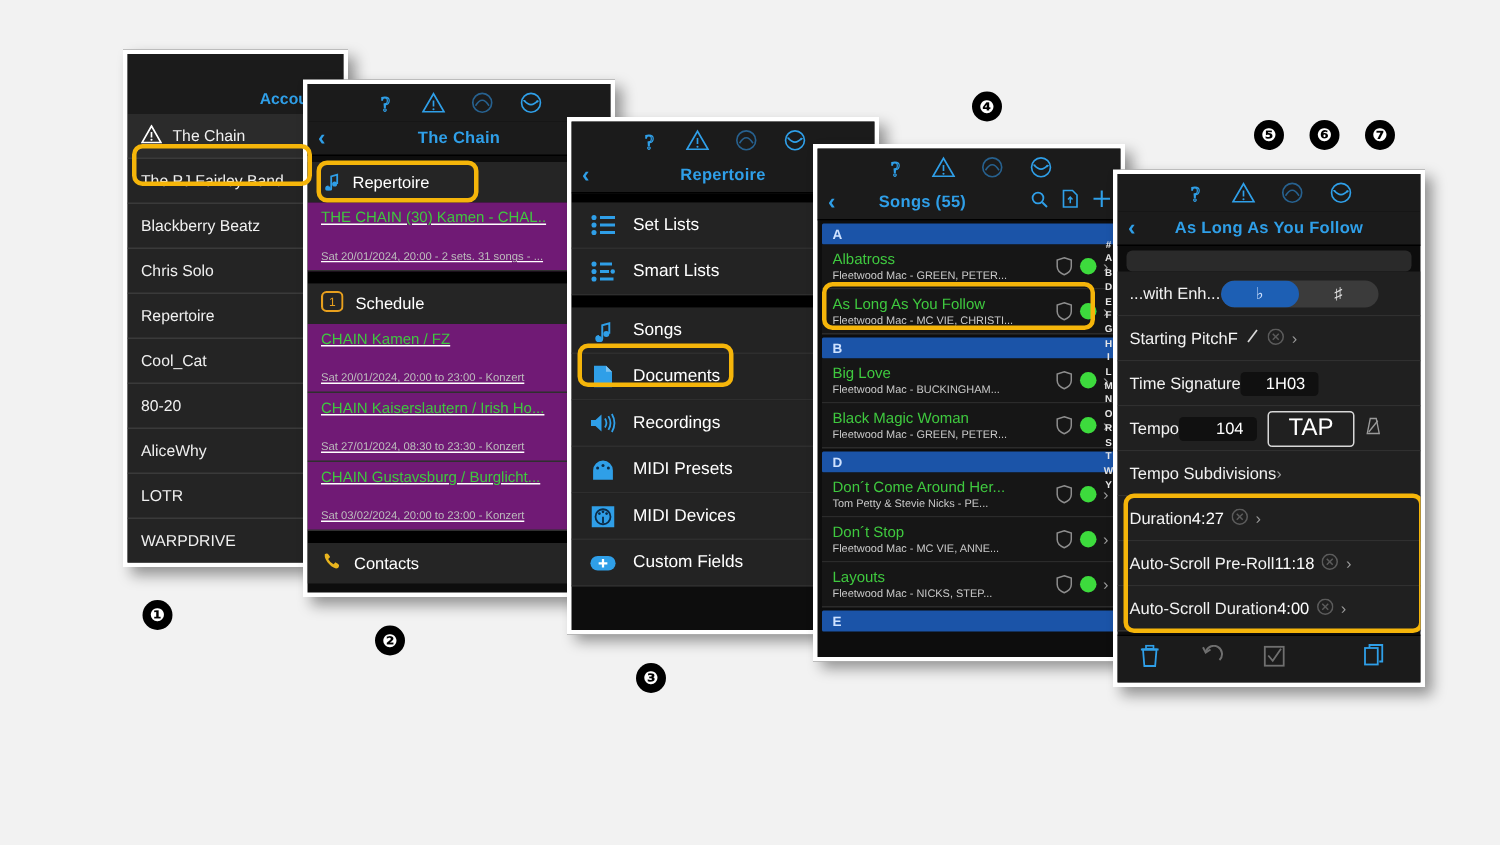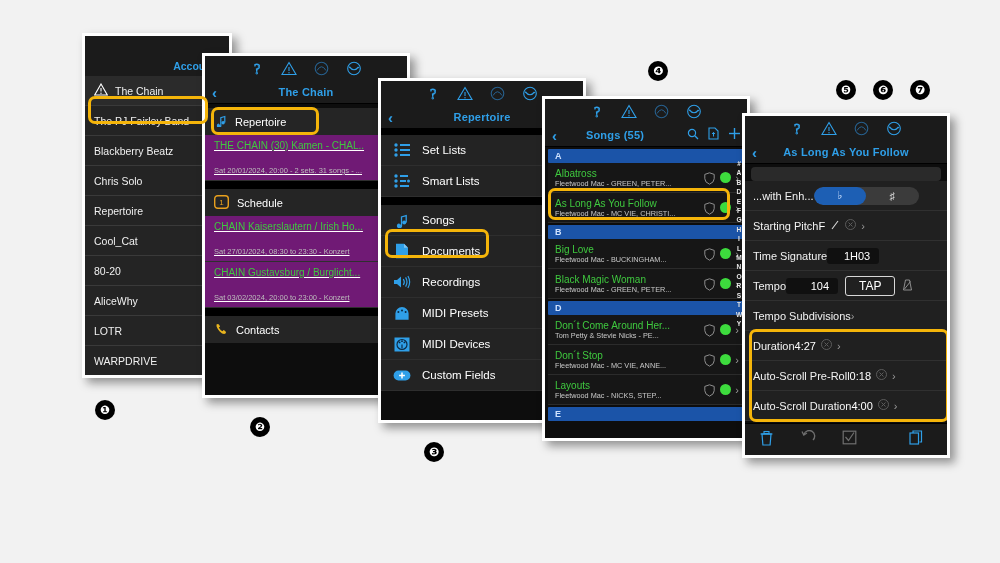--- a/index.html
+++ b/index.html
@@ -136,21 +136,21 @@
   #p5 .frow .lbl { color:#f2f2f2; }
   #p5 .frow .val { display:flex; align-items:center; gap:5px; color:#ffffff; font-size:11px;}
   #p5 .chev { color:#9a9a9a; font-size:11px; }
   #p5 .seg {
     display:flex; border-radius:11px; overflow:hidden; width:105px; height:18px;
     background:#3b3b3b;
   }
   #p5 .seg div { flex:1; display:flex; align-items:center; justify-content:center; font-size:11px; color:#dcdcdc;}
   #p5 .seg .on { background:#1d5fb4; color:#cfe2ff; border-radius:11px;}
   #p5 .box { background:#101010; border-radius:3px; padding:2px 9px; font-size:11px; min-width:52px; text-align:right;}
-  #p5 .tap { border:1px solid #d8d8d8; border-radius:3px; padding:2px 13px; font-size:12px;}
+  #p5 .tap { border:1px solid #d8d8d8; border-radius:3px; padding:2px 13px; font-size:16px;}
   #p5 .sliver { height:14px; background:#2a2a2a; margin:3px 6px 0 6px; border-radius:4px;}
   #p5 .btmbar {
     position:absolute; bottom:0; left:0; right:0; height:32px;
     background:#1b1b1b; border-top:1px solid #000;
     display:flex; align-items:center; padding:0 14px; gap:0;
   }
   #p5 .btmbar .sp { flex:1; }
   #p5 .btmbar > span { margin-right:26px; }
 
   .xcirc { opacity:.55; }
@@ -270,20 +270,24 @@
     </div>
     <div class="sep"></div>
     <div class="catrow">
       <span><svg width="15" height="14" viewBox="0 0 15 14">
             <rect x=".7" y=".7" width="13.6" height="12.6" rx="3" fill="none" stroke="#e8a01e" stroke-width="1.4"></rect>
             <text x="7.5" y="10" font-size="8" fill="#e8a01e" text-anchor="middle" font-family="Liberation Sans, sans-serif">1</text>
           </svg></span>
       <span>Schedule</span>
     </div>
     <div id="p2sched">
+        <div class="item">
+          <div class="t1">CHAIN Kamen / FZ</div>
+          <div class="t2">Sat 20/01/2024, 20:00 to 23:00 - Konzert</div>
+        </div>
         <div class="item">
           <div class="t1">CHAIN Kaiserslautern / Irish Ho...</div>
           <div class="t2">Sat 27/01/2024, 08:30 to 23:30 - Konzert</div>
         </div>
         <div class="item">
           <div class="t1">CHAIN Gustavsburg / Burglicht...</div>
           <div class="t2">Sat 03/02/2024, 20:00 to 23:00 - Konzert</div>
         </div>
       </div>
     <div class="sep"></div>
@@ -673,21 +677,21 @@
                 <circle cx="5.5" cy="5.5" r="5" fill="none" stroke="#8c8c8c" stroke-width="1"></circle>
                 <line x1="3.5" y1="3.5" x2="7.5" y2="7.5" stroke="#8c8c8c" stroke-width="1"></line>
                 <line x1="7.5" y1="3.5" x2="3.5" y2="7.5" stroke="#8c8c8c" stroke-width="1"></line>
               </svg></span>
             <span class="chev">›</span>
           </span>
         </div>
         <div class="frow">
           <span class="lbl">Auto-Scroll Pre-Roll</span>
           <span class="val">
-            <span>0:18</span>
+            <span>11:18</span>
             <span class="xcirc"><svg width="11" height="11" viewBox="0 0 11 11">
                 <circle cx="5.5" cy="5.5" r="5" fill="none" stroke="#8c8c8c" stroke-width="1"></circle>
                 <line x1="3.5" y1="3.5" x2="7.5" y2="7.5" stroke="#8c8c8c" stroke-width="1"></line>
                 <line x1="7.5" y1="3.5" x2="3.5" y2="7.5" stroke="#8c8c8c" stroke-width="1"></line>
               </svg></span>
             <span class="chev">›</span>
           </span>
         </div>
         <div class="frow">
           <span class="lbl">Auto-Scroll Duration</span>

